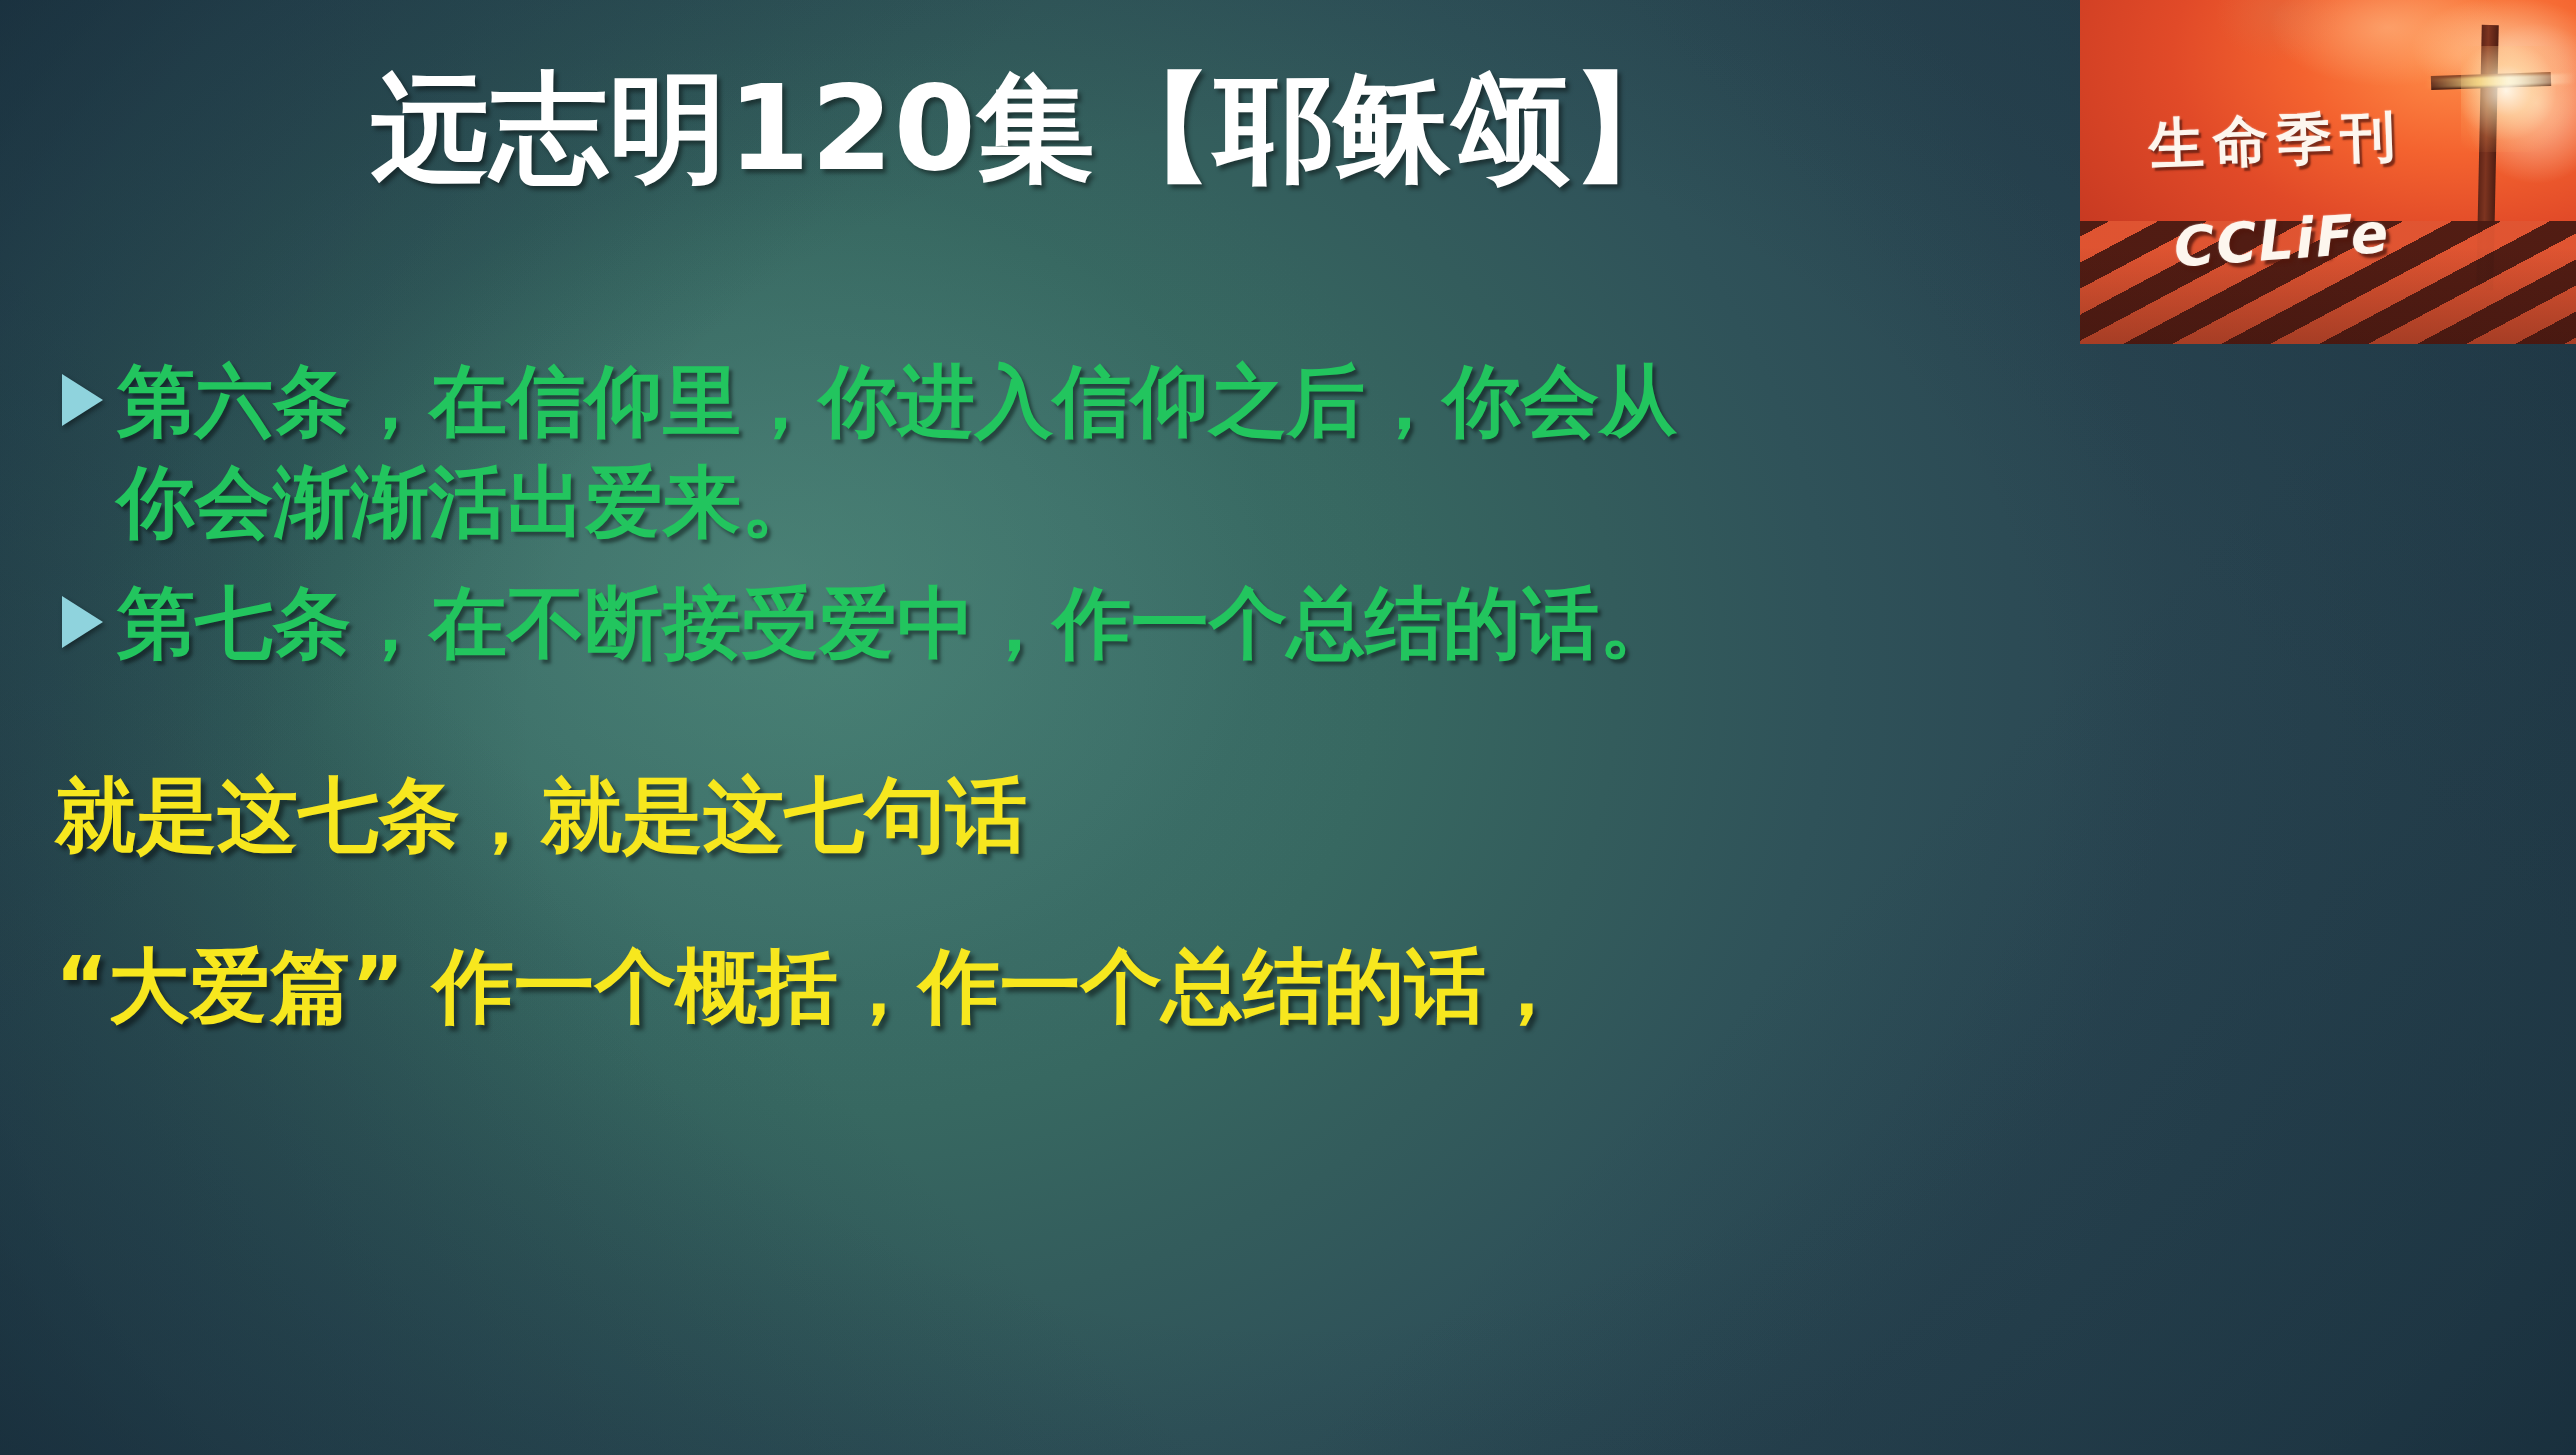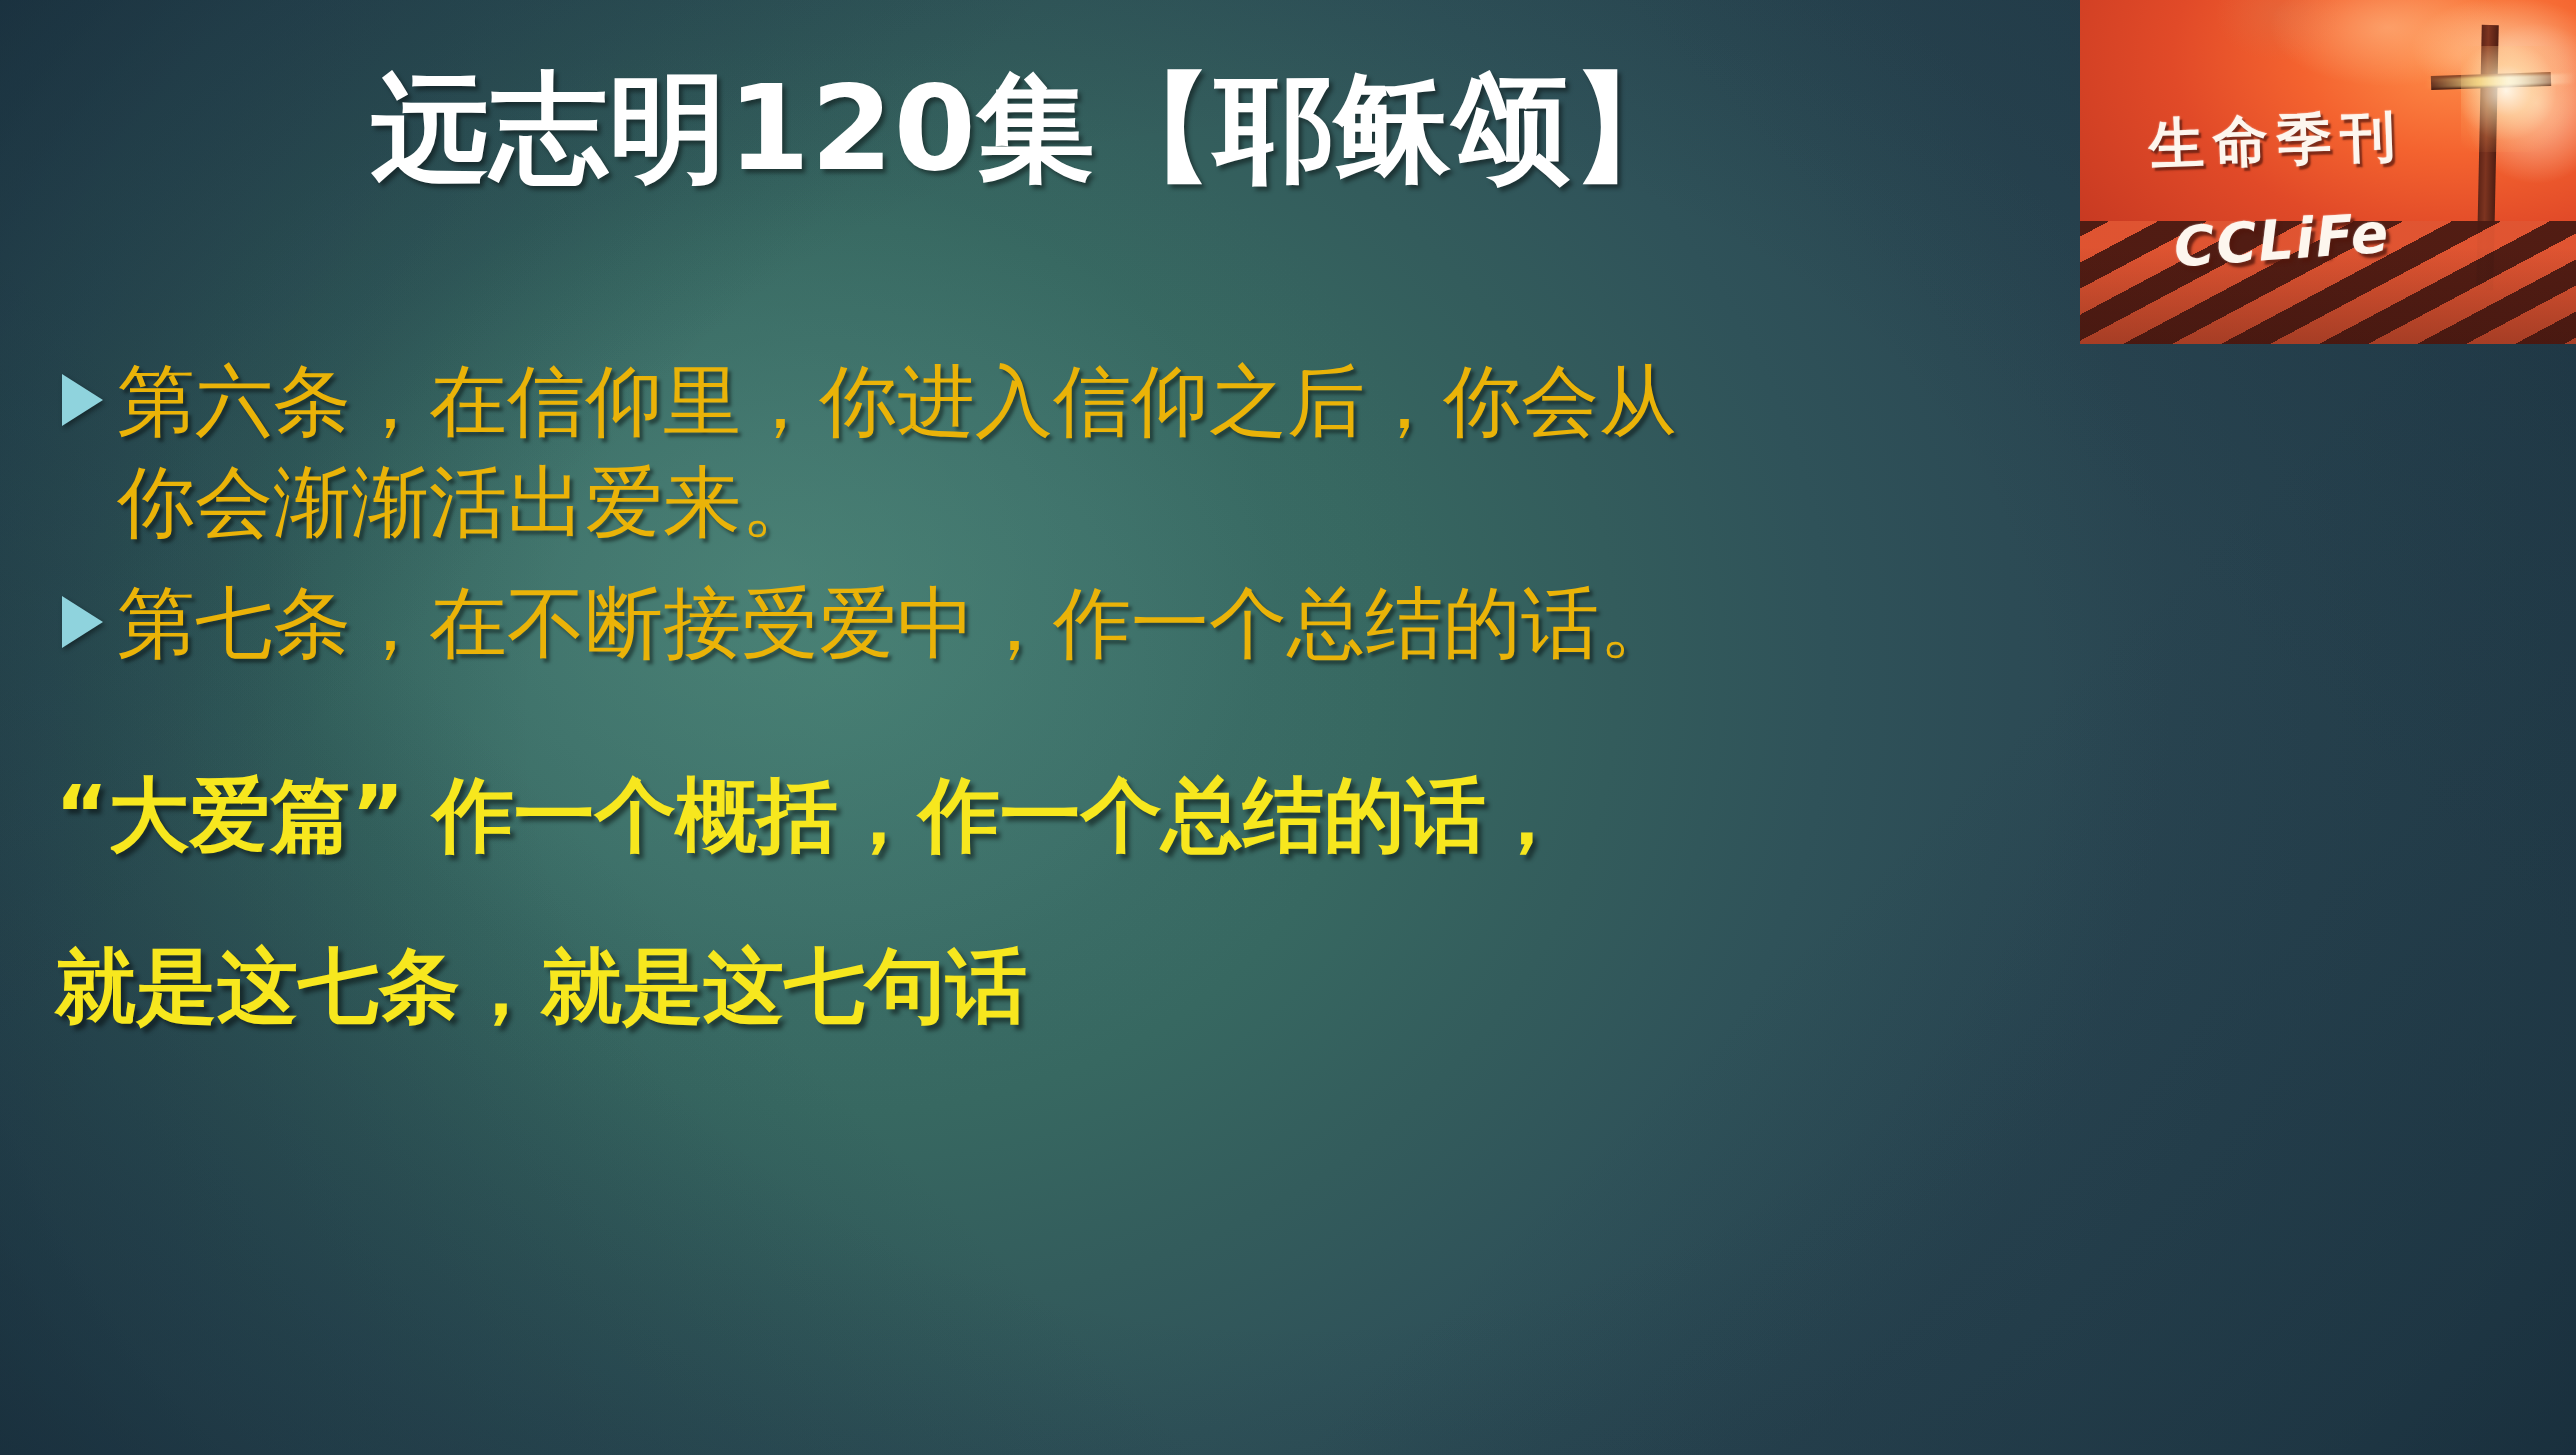--- a/index.html
+++ b/index.html
@@ -91,23 +91,23 @@
     height: 0;
     border-top: 26.5px solid transparent;
     border-bottom: 26.5px solid transparent;
     border-left: 41px solid #8fd3dd;
     margin-top: 23px;
     margin-right: 14px;
     filter: drop-shadow(2.6px 3.5px 2.6px rgba(0,0,0,0.40));
   }
   .bullet-text {
     flex: 1 1 auto;
-    color: #eab308;
+    color: #22c55e;
     font-size: 78px;
-    font-weight: normal;
+    font-weight: bold;
     line-height: 1.30;
     text-shadow: 3.5px 4.4px 3.5px rgba(0,0,0,0.42);
   }
   .bullet-text .l2 { display: block; }
 
   
   #summary {
     position: absolute;
     left: 55px;
     top: 775px;
@@ -253,22 +253,22 @@
     <div class="bullet-row">
       <span class="bullet-marker"></span>
       <div class="bullet-text">
         <span class="l1">第七条，在不断接受爱中，作一个总结的话。</span>
       </div>
     </div>
 
   </div>
 
   <div id="summary">
+    <span class="sum-line">就是这七条，就是这七句话</span>
     <span class="sum-line">“大爱篇” 作一个概括，作一个总结的话，</span>
-    <span class="sum-line">就是这七条，就是这七句话</span>
   </div>
 
   <div id="logo">
     <div class="logo-clouds"></div>
     <div class="logo-cross-v"></div>
     <div class="logo-cross-h"></div>
     <div class="logo-flare"></div>
     <div class="logo-flare-streak"></div>
     <div class="logo-steps"></div>
     <div class="logo-steps-shade"></div>

